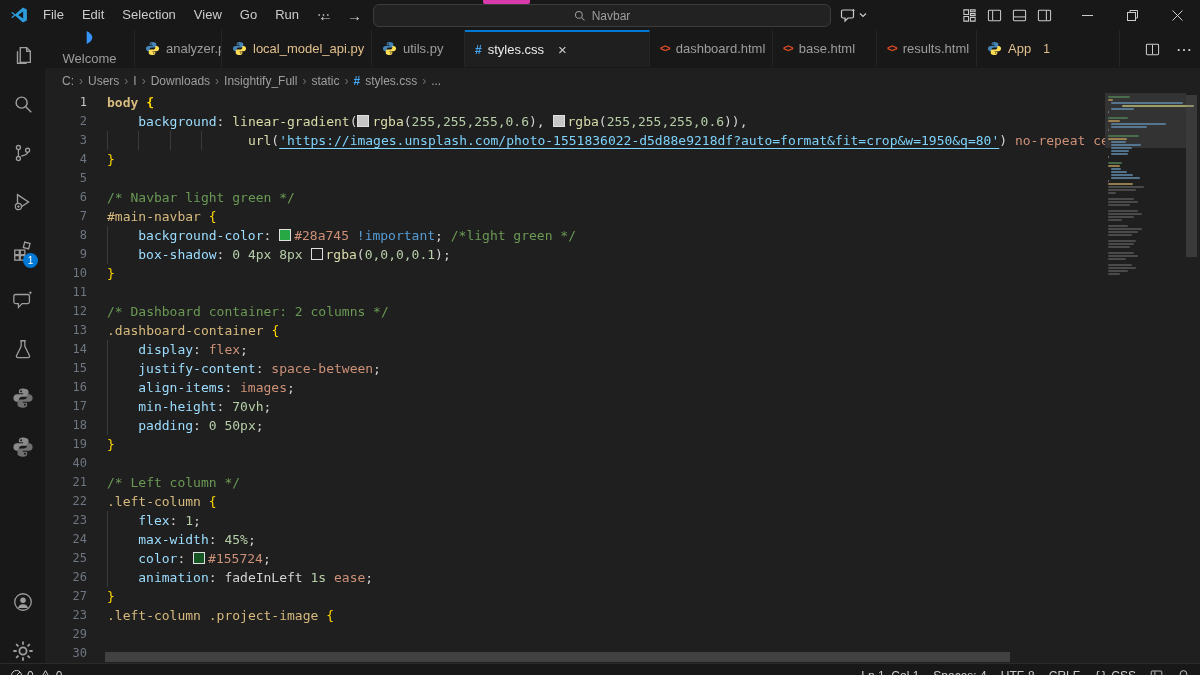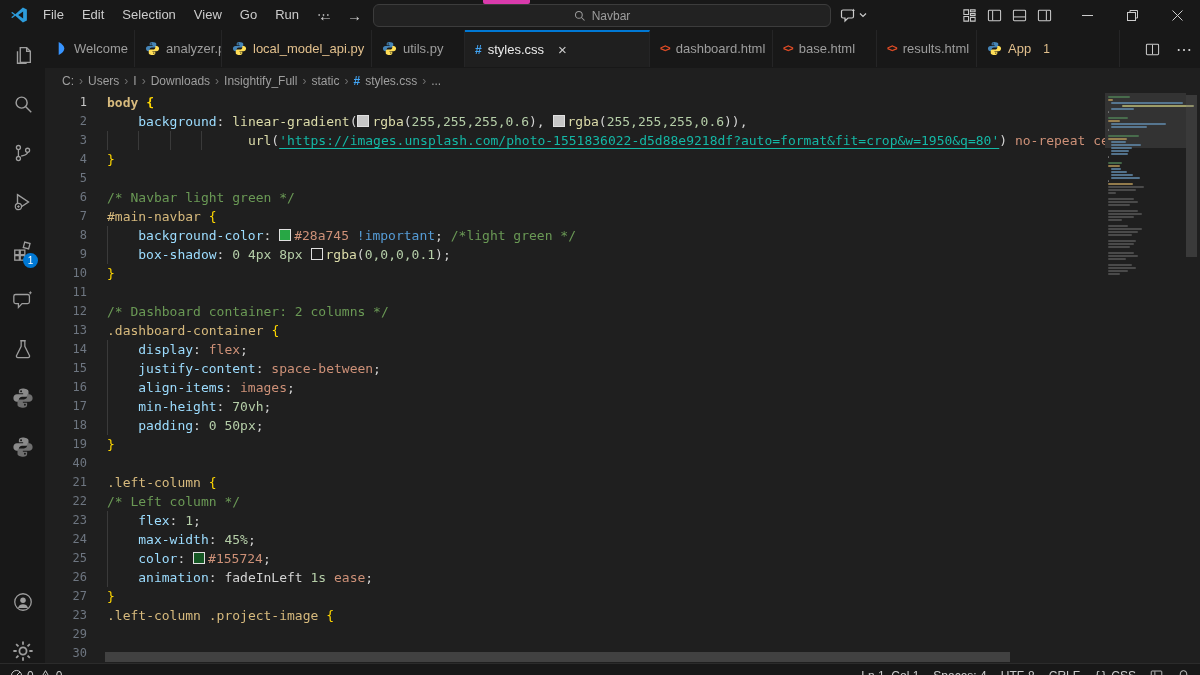--- a/index.html
+++ b/index.html
@@ -43,21 +43,21 @@
   .gutter{position:absolute;left:0;top:0;width:62px;}
   .ln{height:19px;line-height:19px;text-align:right;padding-right:20px;font-family:"DejaVu Sans Mono",monospace;
       font-size:12px;color:#6e7681;}
   .ln.cur{color:#c6c6c6;}
   .code{position:absolute;left:62px;top:0;width:998px;overflow:hidden;}
   .code-line{position:relative;height:19px;line-height:19px;white-space:pre;font-family:"DejaVu Sans Mono",monospace;font-size:13px;}
   .guide{position:absolute;top:0;height:19px;border-left:1px solid #3a3a3a;}
   .tk-cm{color:#6a9955}.tk-sel{color:#d7ba7d}.tk-prop{color:#9cdcfe}.tk-val{color:#ce9178}
   .tk-num{color:#b5cea8}.tk-fn{color:#dcdcaa}.tk-kw{color:#569cd6}.tk-pun{color:#d4d4d4}
   .tk-id{color:#d4d4d4}.tk-br{color:#ffd700}
-  .tk-str{color:#14b8a6;text-decoration:underline;text-underline-offset:3px;}
+  .tk-str{color:#7dd3fc;text-decoration:underline;text-underline-offset:3px;}
   .swatch{display:inline-block;width:10px;height:10px;border:1px solid #e0e0e0;margin-right:3px;vertical-align:-1px;}
   .swatch.transparent{background:#1f1f1f;}
   .cursor{display:inline-block;width:2px;height:15px;background:#e0e0e0;vertical-align:-2px;margin-right:-2px;}
   
   .minimap{position:absolute;left:1060px;top:0;width:81px;height:570px;background:#1f1f1f;padding-top:3px;box-sizing:border-box;}
   .mm-row{height:2px;margin:0 0 1px 3px;border-radius:1px;opacity:.8;}
   .mm-slider{position:absolute;left:0;top:0;width:81px;height:55px;background:rgba(200,200,200,0.12);}
   .vscroll{position:absolute;left:1141px;top:2px;width:11px;height:162px;background:rgba(121,121,121,0.3);}
   .hscroll{position:absolute;left:60px;top:559px;width:905px;height:10px;background:rgba(121,121,121,0.38);}
   
@@ -256,21 +256,21 @@
         <span class="icon">
           <svg width="22" height="22" viewBox="0 0 16 16">
             <circle cx="8" cy="8" r="2.6" fill="none" stroke="#9e9e9e" stroke-width="1.3"></circle>
             <path d="M8 1v2.4M8 12.6V15M1 8h2.4M12.6 8H15M3 3l1.7 1.7M11.3 11.3 13 13M13 3l-1.7 1.7M4.7 11.3 3 13" stroke="#9e9e9e" stroke-width="1.3"></path>
           </svg>
         </span>
       </div>
     </div>
 
   <div class="tabbar" id="tab-bar">
-    <div class="tab" style="width: 90px;">
+    <div class="tab" style="width: 90px; flex-direction: column;">
         <span class="icon">
           <svg width="13" height="15" viewBox="0 0 10 16">
             <path d="M2 1c4 2.2 6 4.4 6 7s-2 4.8-6 7V1z" fill="#3794ff"></path>
           </svg>
         </span>
         <span class="tab-label">Welcome</span>
       </div>
       <div class="tab" style="width: 87px;">
         <span class="icon">
           <svg width="15" height="15" viewBox="0 0 16 16">
@@ -412,22 +412,22 @@
         <div class="code-line"><span style="margin-left: 0ch; display: inline-block;"></span></div>
         <div class="code-line"><span style="margin-left: 0ch; display: inline-block;"><span class="tk-cm">/* Dashboard container: 2 columns */</span></span></div>
         <div class="code-line"><span style="margin-left: 0ch; display: inline-block;"><span class="tk-sel">.dashboard-container </span><span class="tk-br">{</span></span></div>
         <div class="code-line"><span class="guide" style="left: 0ch;"></span><span style="margin-left: 4ch; display: inline-block;"><span class="tk-prop">display</span><span class="tk-pun">: </span><span class="tk-val">flex</span><span class="tk-pun">;</span></span></div>
         <div class="code-line"><span class="guide" style="left: 0ch;"></span><span style="margin-left: 4ch; display: inline-block;"><span class="tk-prop">justify-content</span><span class="tk-pun">: </span><span class="tk-val">space-between</span><span class="tk-pun">;</span></span></div>
         <div class="code-line"><span class="guide" style="left: 0ch;"></span><span style="margin-left: 4ch; display: inline-block;"><span class="tk-prop">align-items</span><span class="tk-pun">: </span><span class="tk-val">images</span><span class="tk-pun">;</span></span></div>
         <div class="code-line"><span class="guide" style="left: 0ch;"></span><span style="margin-left: 4ch; display: inline-block;"><span class="tk-prop">min-height</span><span class="tk-pun">: </span><span class="tk-num">70vh</span><span class="tk-pun">;</span></span></div>
         <div class="code-line"><span class="guide" style="left: 0ch;"></span><span style="margin-left: 4ch; display: inline-block;"><span class="tk-prop">padding</span><span class="tk-pun">: </span><span class="tk-num">0 50px</span><span class="tk-pun">;</span></span></div>
         <div class="code-line"><span style="margin-left: 0ch; display: inline-block;"><span class="tk-br">}</span></span></div>
         <div class="code-line"><span style="margin-left: 0ch; display: inline-block;"></span></div>
+        <div class="code-line"><span style="margin-left: 0ch; display: inline-block;"><span class="tk-cm">/* Left column */</span></span></div>
         <div class="code-line"><span style="margin-left: 0ch; display: inline-block;"><span class="tk-sel">.left-column </span><span class="tk-br">{</span></span></div>
-        <div class="code-line"><span style="margin-left: 0ch; display: inline-block;"><span class="tk-cm">/* Left column */</span></span></div>
         <div class="code-line"><span class="guide" style="left: 0ch;"></span><span style="margin-left: 4ch; display: inline-block;"><span class="tk-prop">flex</span><span class="tk-pun">: </span><span class="tk-num">1</span><span class="tk-pun">;</span></span></div>
         <div class="code-line"><span class="guide" style="left: 0ch;"></span><span style="margin-left: 4ch; display: inline-block;"><span class="tk-prop">max-width</span><span class="tk-pun">: </span><span class="tk-num">45%</span><span class="tk-pun">;</span></span></div>
         <div class="code-line"><span class="guide" style="left: 0ch;"></span><span style="margin-left: 4ch; display: inline-block;"><span class="tk-prop">color</span><span class="tk-pun">: </span><span class="swatch" style="background: rgb(21, 87, 36);"></span><span class="tk-val">#155724</span><span class="tk-pun">;</span></span></div>
         <div class="code-line"><span class="guide" style="left: 0ch;"></span><span style="margin-left: 4ch; display: inline-block;"><span class="tk-prop">animation</span><span class="tk-pun">: </span><span class="tk-id">fadeInLeft</span><span class="tk-pun"> </span><span class="tk-num">1s</span><span class="tk-pun"> </span><span class="tk-val">ease</span><span class="tk-pun">;</span></span></div>
         <div class="code-line"><span style="margin-left: 0ch; display: inline-block;"><span class="tk-br">}</span></span></div>
         <div class="code-line"><span style="margin-left: 0ch; display: inline-block;"><span class="tk-sel">.left-column .project-image </span><span class="tk-br">{</span></span></div>
       </div>
     <div class="minimap" id="minimap">
       <div class="mm-slider"></div>
     <div class="mm-row" style="width: 22.1px; margin-left: 3px; background: rgb(78, 122, 82);"></div>

